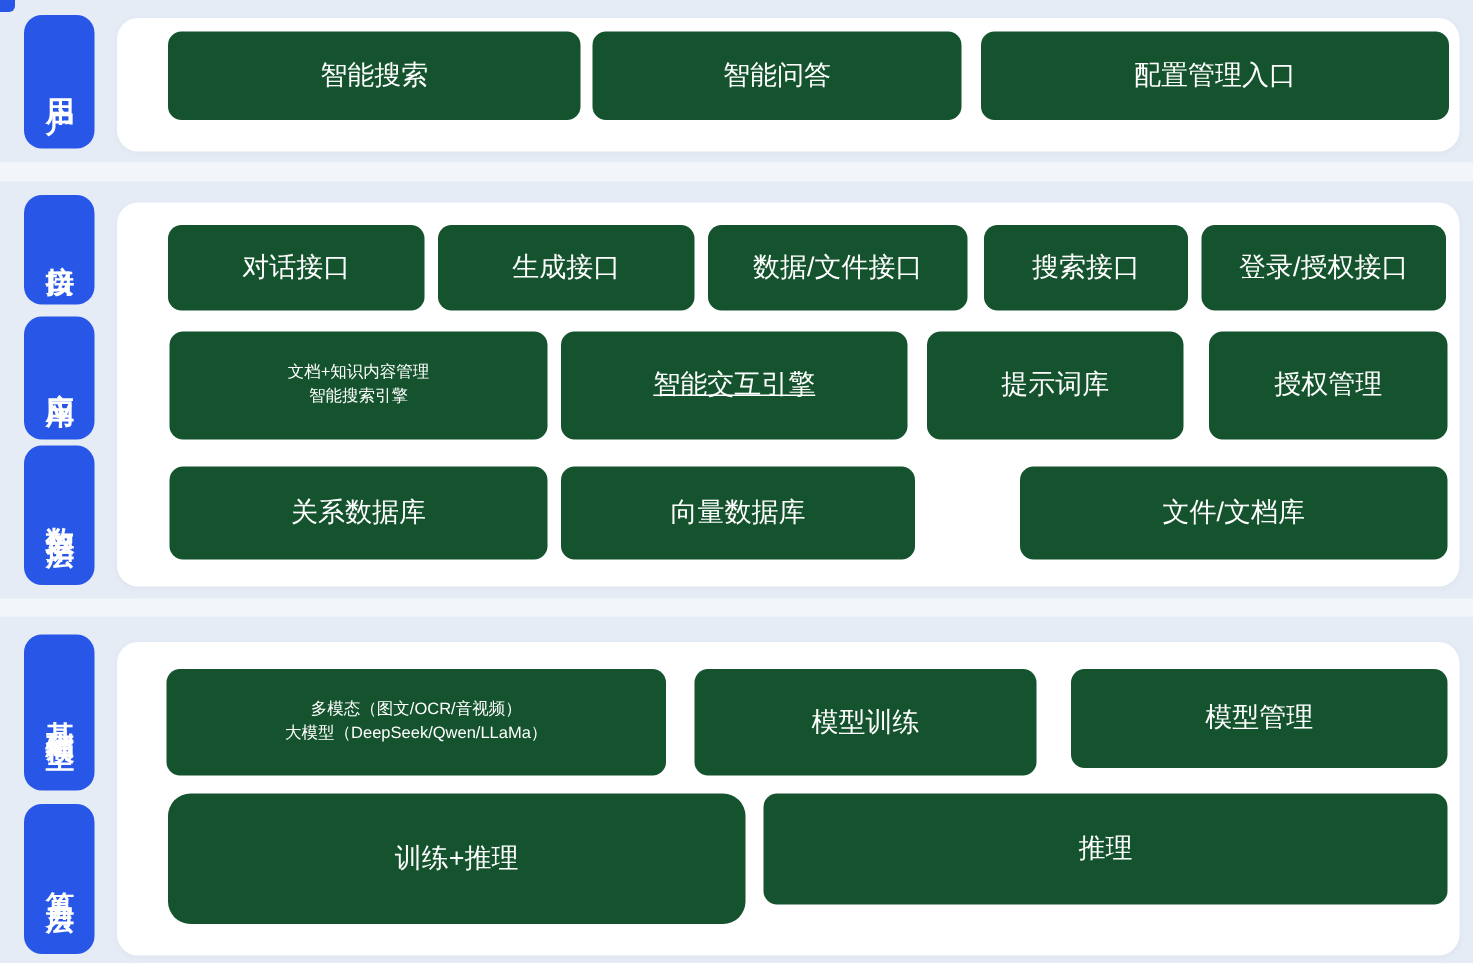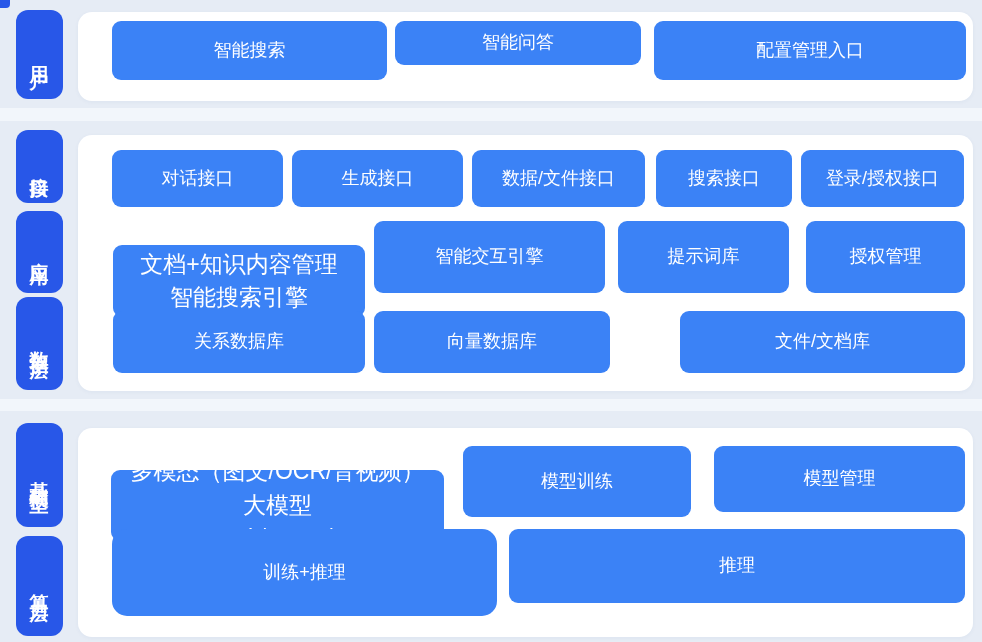--- a/index.html
+++ b/index.html
@@ -15,26 +15,26 @@
   }
   .badge{
     position:absolute;left:16px;width:47px;
     background:#2857e8;border-radius:12px;
     color:#ffffff;font-weight:700;font-size:19px;
     writing-mode:vertical-rl;text-orientation:upright;letter-spacing:5px;
     display:flex;align-items:center;justify-content:center;
     line-height:1;
   }
   .btn{
-    position:absolute;background:#3b82f6;border-radius:9px;
+    position:absolute;background:#14532d;border-radius:9px;
     color:#ffffff;font-size:18px;font-weight:400;
     display:flex;align-items:center;justify-content:center;
     text-align:center;white-space:pre-line;line-height:1.4;
   }
-  .btn.two-line{font-size:23px;line-height:1.45;margin-top:24px;}
+  .btn.two-line{font-size:11px;line-height:1.45;}
   .corner-frag{
     position:absolute;left:0;top:0;width:10px;height:8px;
     background:#2857e8;border-radius:0 0 4px 0;
   }
 </style>
 </head>
 <body>
 
 <div class="strip" style="top:0;height:108px;"></div>
 <div class="strip" style="top:121px;height:278px;"></div>
@@ -47,32 +47,32 @@
 <div class="panel" style="left:78px;top:428px;width:895px;height:209px;"></div>
 
 <div class="badge" style="top:10px;height:89px;">用户</div>
 <div class="badge" style="top:130px;height:73px;">接口</div>
 <div class="badge" style="top:211px;height:82px;">应用</div>
 <div class="badge" style="top:297px;height:93px;">数据层</div>
 <div class="badge" style="top:423px;height:104px;">基础模型</div>
 <div class="badge" style="top:536px;height:100px;">算力层</div>
 
 <div class="btn" style="left:112px;top:21px;width:275px;height:59px;">智能搜索</div>
-<div class="btn" style="left:395px;top:21px;width:246px;height:44px;">智能问答</div>
+<div class="btn" style="left:395px;top:21px;width:246px;height:59px;">智能问答</div>
 <div class="btn" style="left:654px;top:21px;width:312px;height:59px;">配置管理入口</div>
 
 <div class="btn" style="left:112px;top:150px;width:171px;height:57px;">对话接口</div>
 <div class="btn" style="left:292px;top:150px;width:171px;height:57px;">生成接口</div>
 <div class="btn" style="left:472px;top:150px;width:173px;height:57px;">数据/文件接口</div>
 <div class="btn" style="left:656px;top:150px;width:136px;height:57px;">搜索接口</div>
 <div class="btn" style="left:801px;top:150px;width:163px;height:57px;">登录/授权接口</div>
 
 <div class="btn two-line" style="left:113px;top:221px;width:252px;height:72px;">文档+知识内容管理
 智能搜索引擎</div>
-<div class="btn" style="left:374px;top:221px;width:231px;height:72px;">智能交互引擎</div>
+<div class="btn" style="left:374px;top:221px;width:231px;height:72px;text-decoration:underline;">智能交互引擎</div>
 <div class="btn" style="left:618px;top:221px;width:171px;height:72px;">提示词库</div>
 <div class="btn" style="left:806px;top:221px;width:159px;height:72px;">授权管理</div>
 
 <div class="btn" style="left:113px;top:311px;width:252px;height:62px;">关系数据库</div>
 <div class="btn" style="left:374px;top:311px;width:236px;height:62px;">向量数据库</div>
 <div class="btn" style="left:680px;top:311px;width:285px;height:62px;">文件/文档库</div>
 
 <div class="btn two-line" style="left:111px;top:446px;width:333px;height:71px;">多模态（图文/OCR/音视频）
 大模型（DeepSeek/Qwen/LLaMa）</div>
 <div class="btn" style="left:463px;top:446px;width:228px;height:71px;">模型训练</div>

